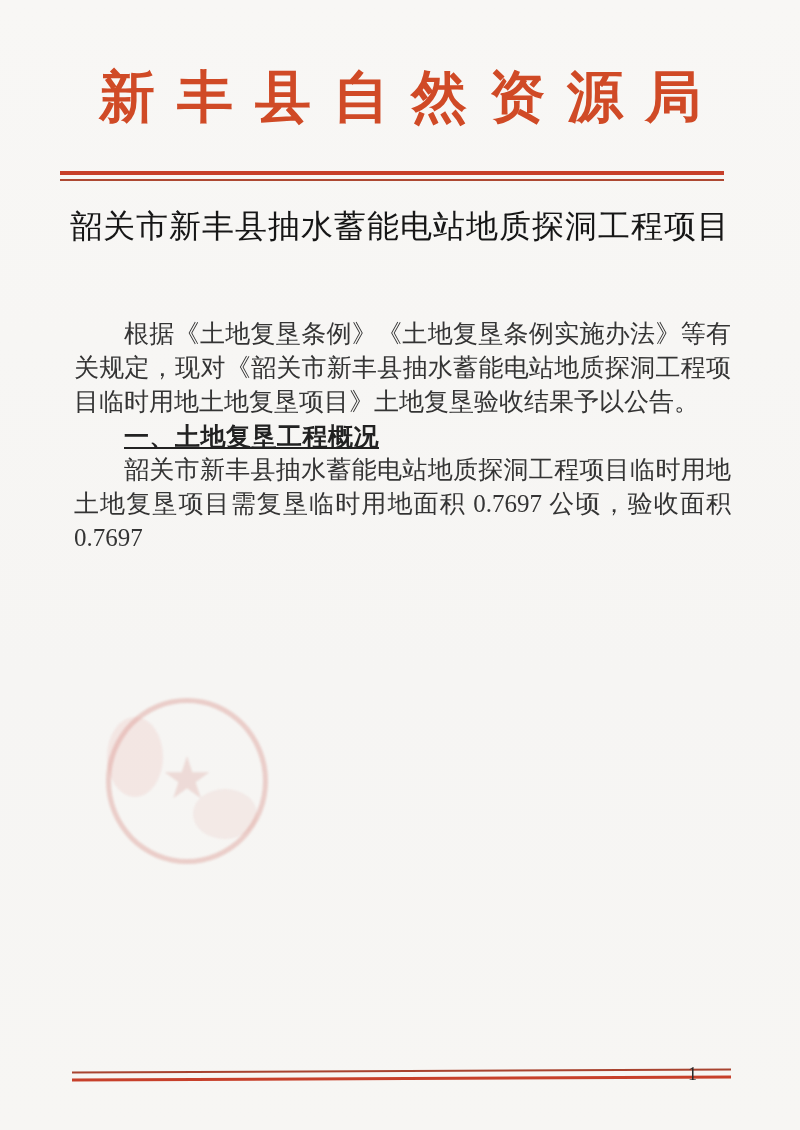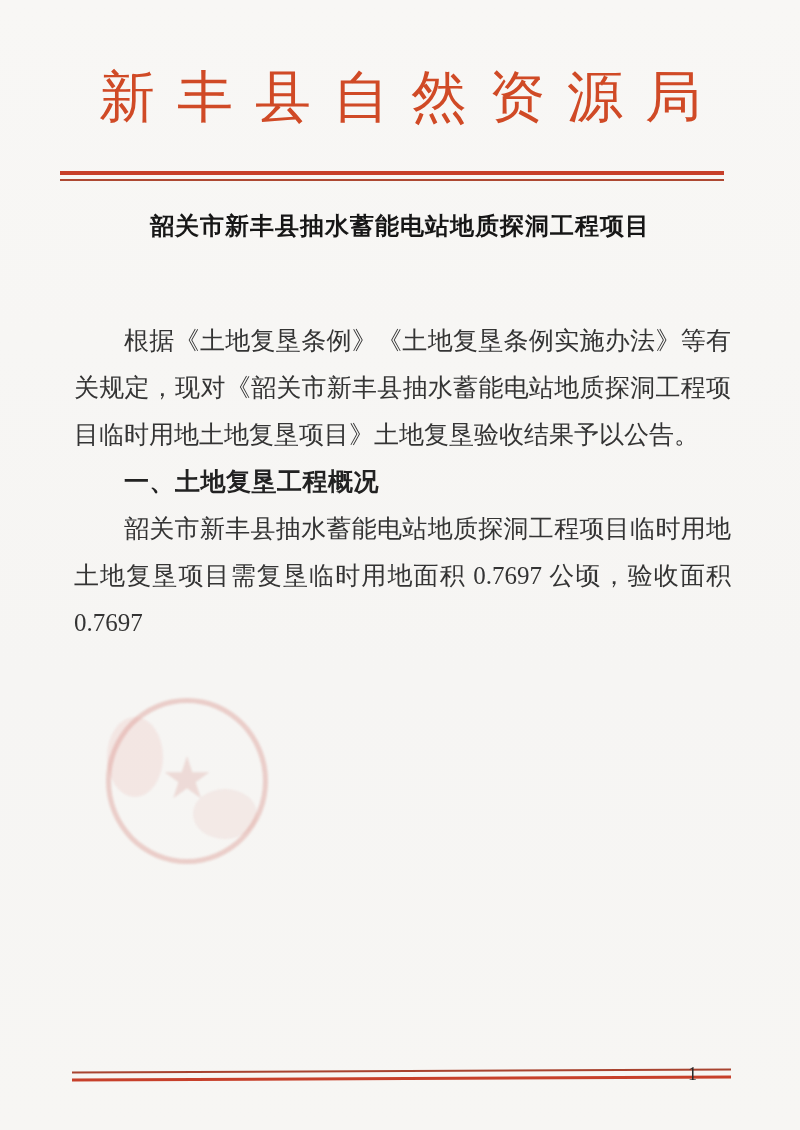--- a/index.html
+++ b/index.html
@@ -13,61 +13,62 @@
   .page {
     position: absolute; inset: 0;
     background: linear-gradient(180deg, #f8f7f5 0%, #f6f5f3 60%, #f7f6f3 100%);
   }
   
   .agency {
     position: absolute;
     top: 60px; left: 0; right: 0;
     text-align: center;
     color: #d04a26;
-    font-weight: normal;
+    font-weight: bold;
     font-size: 56px;
     letter-spacing: 22px;
     text-indent: 22px;
     white-space: nowrap;
   }
   
   .header-rule { position: absolute; left: 60px; width: 664px; top: 171px; }
   .header-rule .thick { height: 4px; background: #c7402a; }
   .header-rule .gap   { height: 4px; }
   .header-rule .thin  { height: 2px; background: #ad4832; }
   
   .doc-title {
     position: absolute;
     top: 203px; left: 40px; right: 40px;
     text-align: center;
-    font-size: 24px;
-    font-weight: bold;
+    font-size: 32px;
+    font-weight: normal;
     color: #161616;
     line-height: 47px;
     letter-spacing: 1px;
   }
   
   .content {
     position: absolute;
     left: 74px; top: 317px; width: 657px;
     font-size: 25px;
-    line-height: 47px;
+    line-height: 34px;
     color: #343434;
     text-align: justify;
   }
   .content p, .content h2 {
     margin: 0; padding: 0;
     text-indent: 2em;
   }
   .content h2 {
     font-size: 25px;
     font-weight: bold;
     color: #222;
     font-family: "Liberation Sans", "DejaVu Sans", sans-serif;
     letter-spacing: 0.5px;
+    text-decoration: underline;
   }
   
   .stamp {
     position: absolute;
     left: 106px; top: 698px;
     width: 152px; height: 156px;
     border: 5px solid rgba(202, 92, 82, 0.26);
     border-radius: 50%;
     filter: blur(1.3px);
     pointer-events: none;

